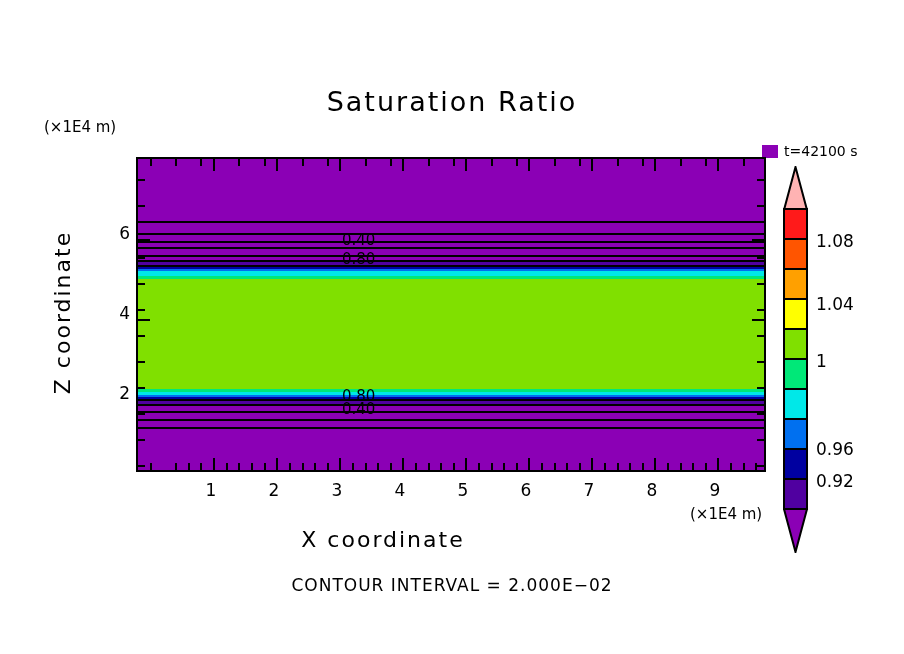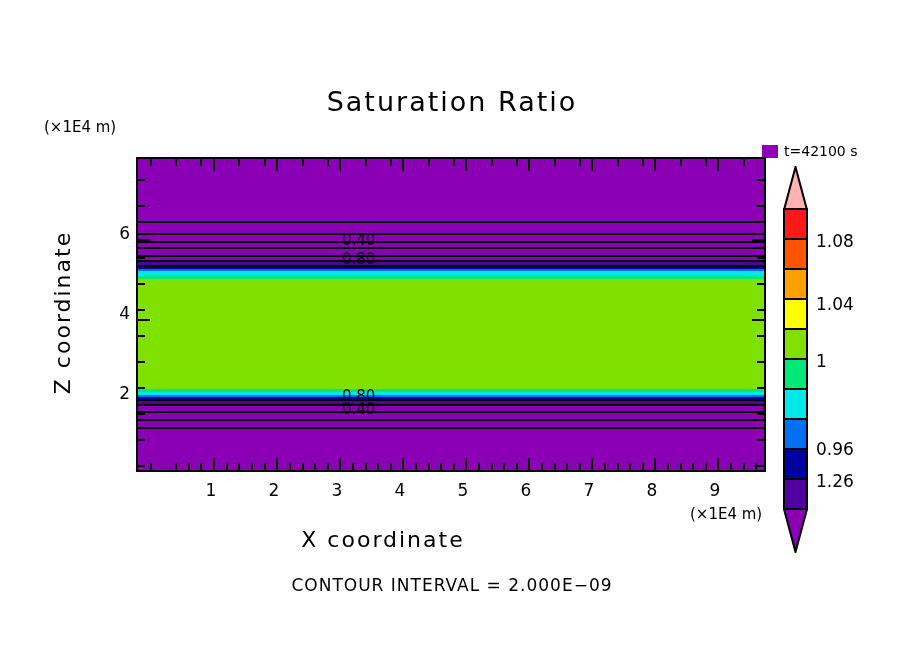--- a/index.html
+++ b/index.html
@@ -252,21 +252,21 @@
 <div class="abs xlab" style="left:695px;top:480px;">9</div>
 
 <div class="abs ylab" style="left:100px;top:383px;">2</div>
 <div class="abs ylab" style="left:100px;top:303px;">4</div>
 <div class="abs ylab" style="left:100px;top:223px;">6</div>
 
 <div class="abs thin" id="yaxis-title">Z coordinate</div>
 <div class="abs thin" id="xaxis-title">X coordinate</div>
 <div class="abs thin" id="units-bottom">(×1E4 m)</div>
 
-<div class="abs thin" id="caption">CONTOUR INTERVAL = 2.000E−09</div>
+<div class="abs thin" id="caption">CONTOUR INTERVAL = 2.000E−02</div>
 
 <div class="abs" id="cbar">
 
   <svg class="carrow" style="top:-42px;" viewBox="0 0 25 45" preserveAspectRatio="none">
     <polygon points="12.5,1 24,44 1,44" fill="#FFB3B3" stroke="#000" stroke-width="2"></polygon>
   </svg>
 
   <div class="cbox" style="top:0px;height:32px;background:#FF1A1A;"></div>
   <div class="cbox" style="top:30px;height:32px;background:#FF5500;"></div>
   <div class="cbox" style="top:60px;height:32px;background:#FFA000;"></div>
@@ -279,14 +279,14 @@
   <div class="cbox" style="top:270px;height:32px;background:#5000A0;"></div>
 
   <svg class="carrow" style="top:300px;" viewBox="0 0 25 45" preserveAspectRatio="none">
     <polygon points="1,1 24,1 12.5,44" fill="#8B00B5" stroke="#000" stroke-width="2"></polygon>
   </svg>
 
   <div class="clab" style="top:23px;">1.08</div>
   <div class="clab" style="top:86px;">1.04</div>
   <div class="clab" style="top:143px;">1</div>
   <div class="clab" style="top:203px;margin-top:28px;">0.96</div>
-  <div class="clab" style="top:263px;">1.26</div>
+  <div class="clab" style="top:263px;">0.92</div>
 </div>
 
 </body></html>

